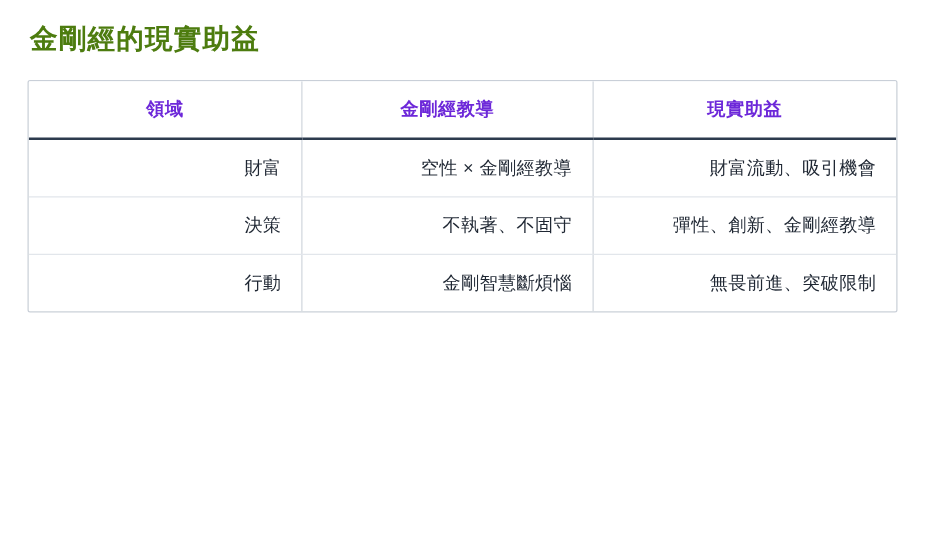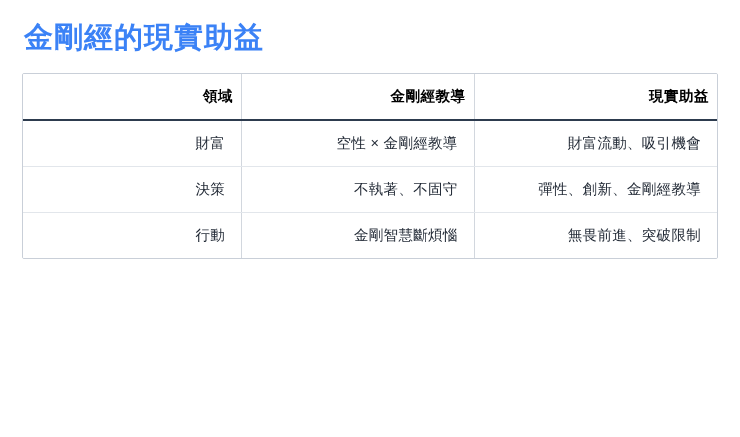--- a/index.html
+++ b/index.html
@@ -15,26 +15,27 @@
     overflow: hidden;
   }
   .page {
     position: relative;
     width: 740px;
     height: 437px;
     box-sizing: border-box;
     padding: 16px 22px 0 22px;
   }
   .page-title {
-    font-size: 29px;
+    font-size: 22px;
     font-weight: bold;
     letter-spacing: 1px;
-    color: #3b82f6;
+    color: #4d7c0f;
     margin: 4px 0 18px 2px;
     line-height: 1.2;
+    font-family: Liberation Mono, monospace;
   }
   .table-wrap {
     border: 1px solid #c9cfd8;
     border-radius: 2px;
     overflow: hidden;
   }
   table.benefit-table {
     width: 100%;
     border-collapse: collapse;
     table-layout: fixed;
@@ -46,25 +47,25 @@
     border-bottom: 1px solid #e2e6eb;
     font-size: 14.5px;
     font-weight: normal;
     color: #1f2733;
   }
   table.benefit-table th:last-child,
   table.benefit-table td:last-child {
     border-right: none;
   }
   table.benefit-table thead th {
-    text-align: right;
+    text-align: center;
     font-weight: bold;
     padding: 13px 8px;
     border-bottom: 2px solid #2d3b4e;
-    color: #000000;
+    color: #6d28d9;
     letter-spacing: 0.5px;
   }
   table.benefit-table tbody td {
     padding: 13px 16px;
     text-align: right;
     letter-spacing: 0.3px;
   }
   table.benefit-table tbody tr:last-child td {
     border-bottom: none;
   }

